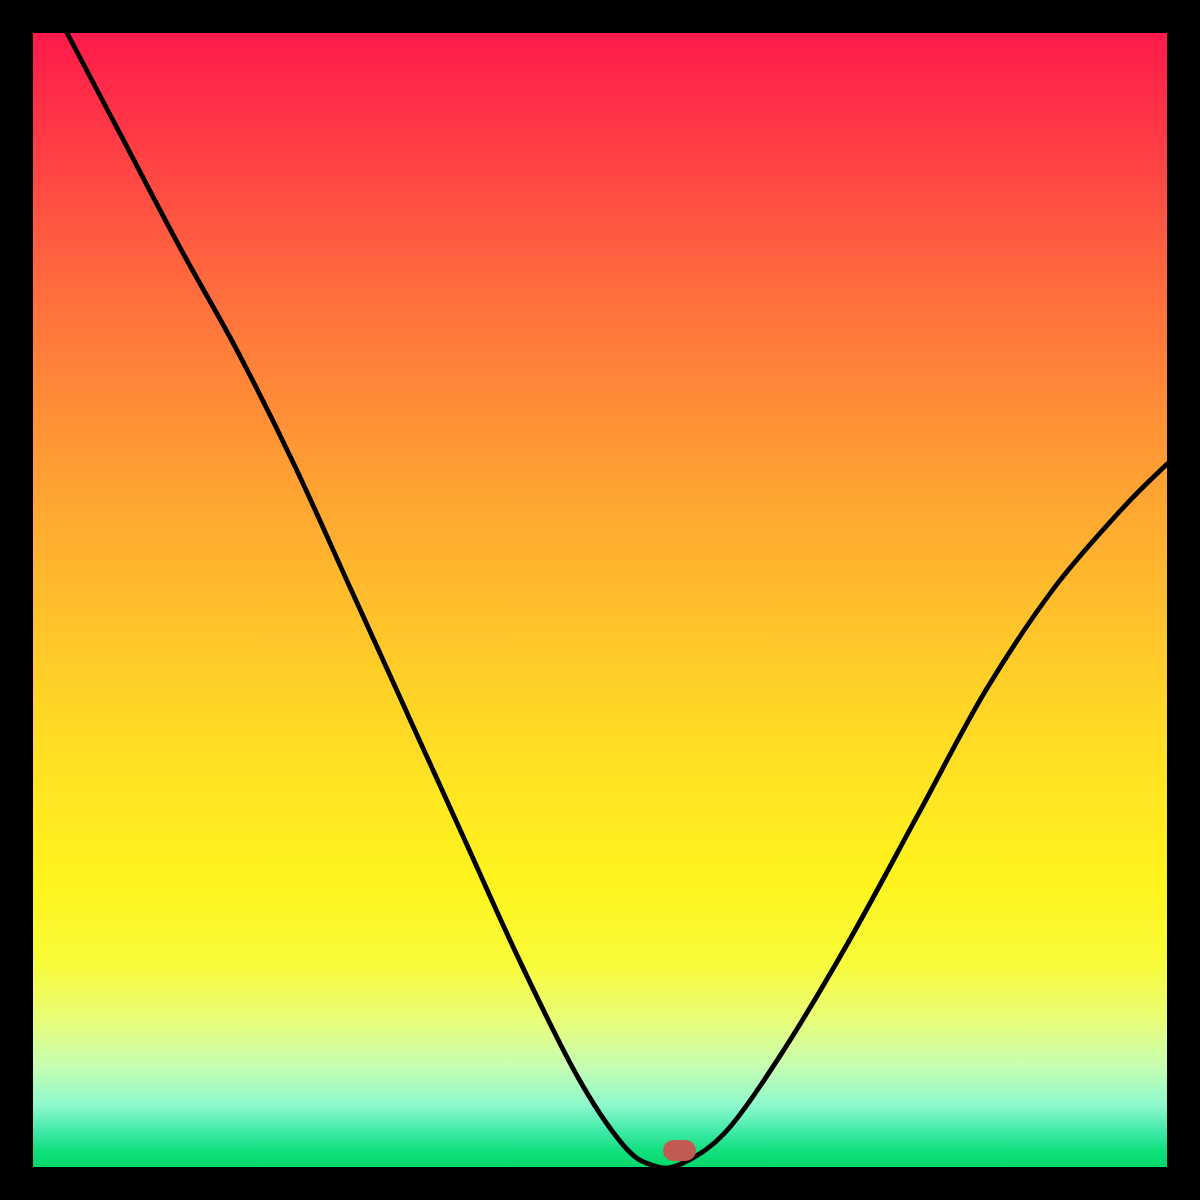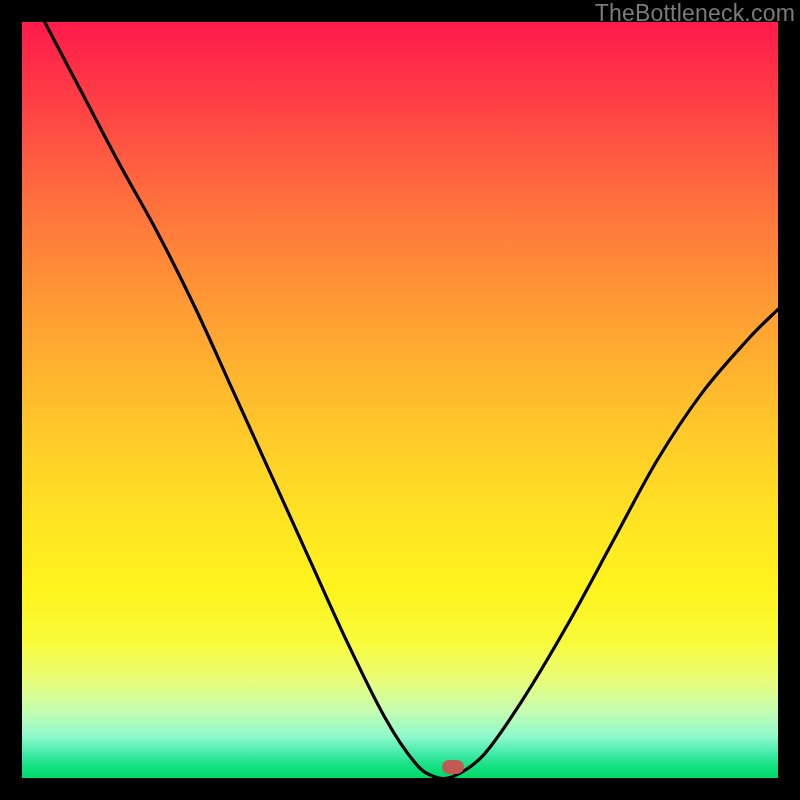--- a/index.html
+++ b/index.html
@@ -80,14 +80,13 @@
   <div class="plot-area">
     <div class="gradient"></div>
 
     <svg class="curve" viewBox="0 0 756 756" preserveAspectRatio="none">
       <path id="curve-path" fill="none" stroke="#000" stroke-width="3.2" stroke-linecap="round" stroke-linejoin="round" d="M 22.7 0.0 C 29.0 12.0, 47.9 47.9, 60.5 71.8 C 73.1 95.8, 85.7 120.3, 98.3 143.6 C 110.9 166.9, 123.5 187.7, 136.1 211.7 C 148.7 235.6, 161.3 260.8, 173.9 287.3 C 186.5 313.7, 199.1 342.7, 211.7 370.4 C 224.3 398.2, 236.9 425.9, 249.5 453.6 C 262.1 481.3, 274.7 509.0, 287.3 536.8 C 299.9 564.5, 312.5 593.5, 325.1 619.9 C 337.7 646.4, 351.5 675.4, 362.9 695.5 C 374.2 715.7, 384.9 731.1, 393.1 740.9 C 401.3 750.7, 405.7 752.2, 412.0 754.5 C 418.3 756.8, 422.7 758.0, 430.9 754.5 C 439.1 751.0, 449.8 745.7, 461.2 733.3 C 472.5 721.0, 485.1 701.8, 499.0 680.4 C 512.8 659.0, 529.2 631.3, 544.3 604.8 C 559.4 578.3, 574.6 549.4, 589.7 521.6 C 604.8 493.9, 619.9 463.7, 635.0 438.5 C 650.2 413.3, 665.3 390.6, 680.4 370.4 C 695.5 350.3, 713.2 331.4, 725.8 317.5 C 738.4 303.7, 751.0 292.3, 756.0 287.3"></path>
     </svg>
 
     <div id="marker" class="marker" style="left: 430.92px; top: 744.66px; background: rgb(192, 90, 82);"></div>
   </div>
 
-  <div class="watermark">TheBottleneck.com</div>
 </div>
 
 </body></html>

